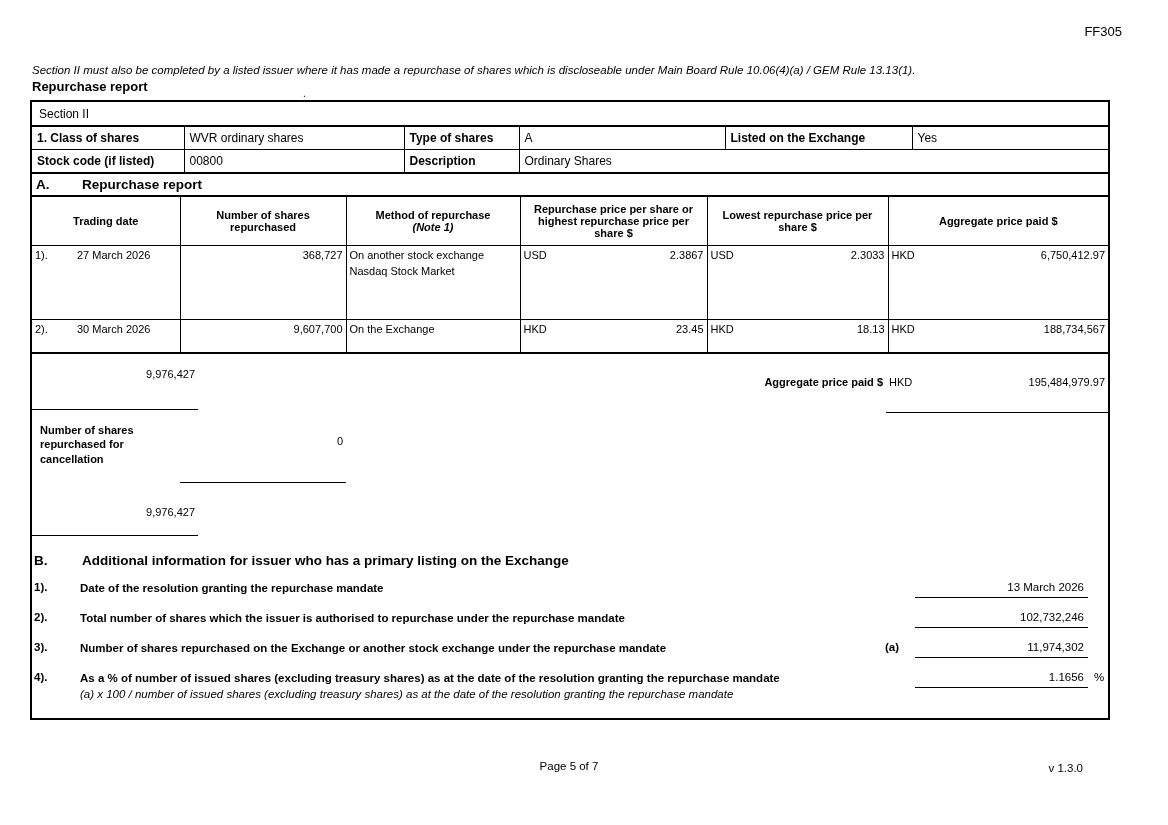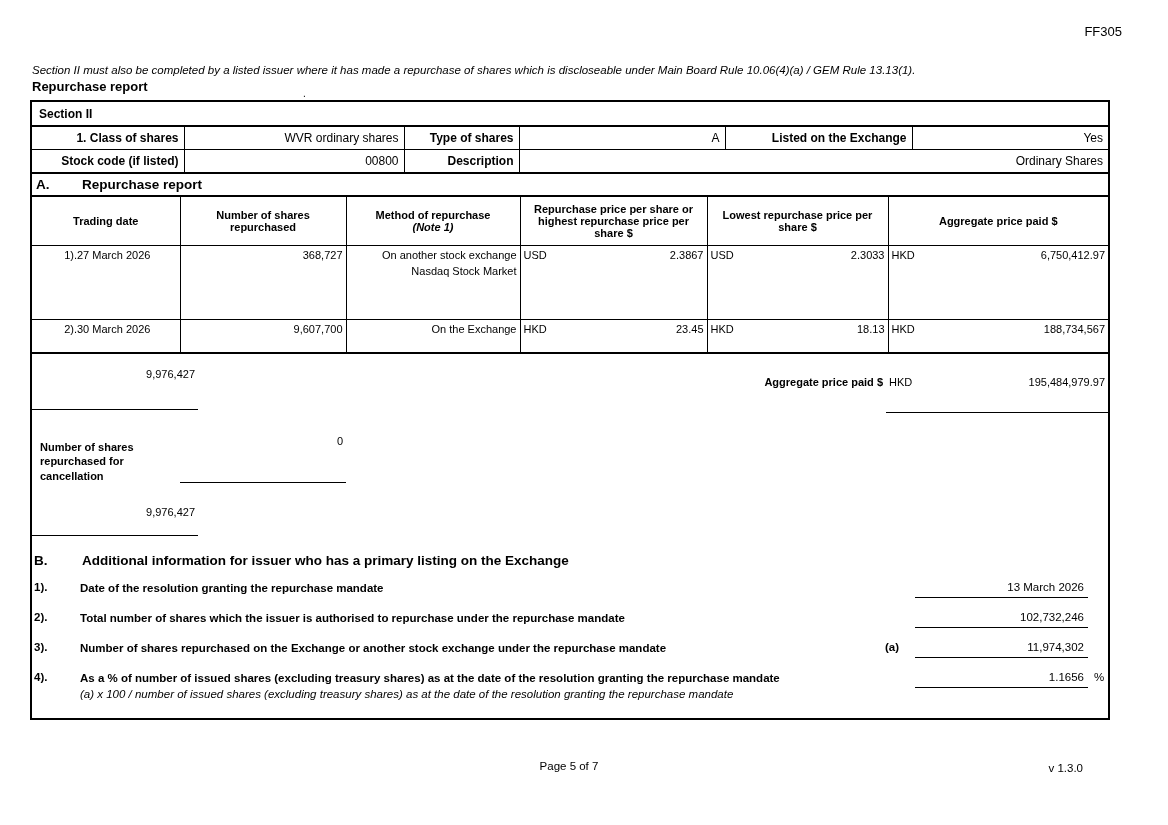--- a/index.html
+++ b/index.html
@@ -9,24 +9,24 @@
     font-family: "Liberation Sans", sans-serif; color: #000;
     font-size: 11px;
   }
   .ff305 { position:absolute; top:24px; right:46px; font-size:13px; }
   .intro { position:absolute; top:64px; left:32px; width:980px; font-size:11.5px; font-style:italic; }
   .title { position:absolute; top:79px; left:32px; font-size:13px; font-weight:bold; }
   .stray { position:absolute; top:88px; left:303px; font-size:10px; }
 
   .doc { position:absolute; top:100px; left:30px; width:1080px; border:2px solid #000; background:#fff; }
 
-  .sec2row { padding:5px 7px 4px 7px; font-weight:bold; font-size:12px; border-bottom:2px solid #000; }
+  .sec2row { padding:5px 7px 4px 7px; font-weight:normal; font-size:12px; border-bottom:2px solid #000; }
 
   table.grid { border-collapse:collapse; border-style:hidden; table-layout:fixed; width:1076px; }
-  table.grid td { border:1.5px solid #000; vertical-align:middle; font-size:12px; padding:4px 5px; overflow:hidden;text-align:right; }
+  table.grid td { border:1.5px solid #000; vertical-align:middle; font-size:12px; padding:4px 5px; overflow:hidden; }
   .infowrap { border-bottom:2px solid #000; }
   td.lab { font-weight:bold; }
 
   .ahead { display:flex; border-bottom:2px solid #000; padding:3px 2px; font-size:13.5px; font-weight:bold; }
   .ahead .letter { width:48px; padding-left:2px; }
 
   .mainwrap { border-bottom:2px solid #000; }
   table.main td { font-size:11px; vertical-align:top; padding:3px 3px; }
   table.main tr.hd td { font-weight:bold; text-align:center; vertical-align:middle; height:48px; padding:2px 4px; }
   .noteit { font-style:italic; font-weight:bold; }
@@ -36,21 +36,21 @@
   .rnum { width:42px; flex:none; }
   .num-right { text-align:right; }
   .ccycell { display:flex; justify-content:space-between; }
   .m2 { margin-top:4px; }
 
   .totals { position:relative; height:185px; font-size:11px; }
   .trow { display:flex; align-items:flex-start; }
   .tlabel { width:148px; font-weight:bold; padding:2px 6px 0 8px; line-height:1.3; }
   .tvalbox { width:166px; text-align:right; border-bottom:1.5px solid #000; padding-right:3px; }
   .t1 { margin-top:8px; } .t1 .tvalbox { height:48px; padding-top:6px; }
-  .t2 { margin-top:11px;align-items:flex-end; } .t2 .tvalbox { height:62px; padding-top:14px; }
+  .t2 { margin-top:11px; } .t2 .tvalbox { height:62px; padding-top:14px; }
   .t3 { margin-top:5px; }  .t3 .tvalbox { height:48px; padding-top:18px; }
   .agg { position:absolute; top:14px; right:0; display:flex; align-items:flex-start; }
   .agglabel { font-weight:bold; padding-right:3px; padding-top:0; }
   .aggbox { width:222px; display:flex; justify-content:space-between; border-bottom:1.5px solid #000; padding:0 3px 24px 3px; }
 
   .secb { padding:6px 0 16px 0; font-size:11.5px; }
   .bhead { display:flex; font-size:13.5px; font-weight:bold; padding-left:2px; }
   .bhead .letter { width:48px; }
   .bitem { display:flex; align-items:flex-start; margin-top:13px; padding-left:2px; }
   .bnum { width:46px; font-weight:bold; flex:none; }

